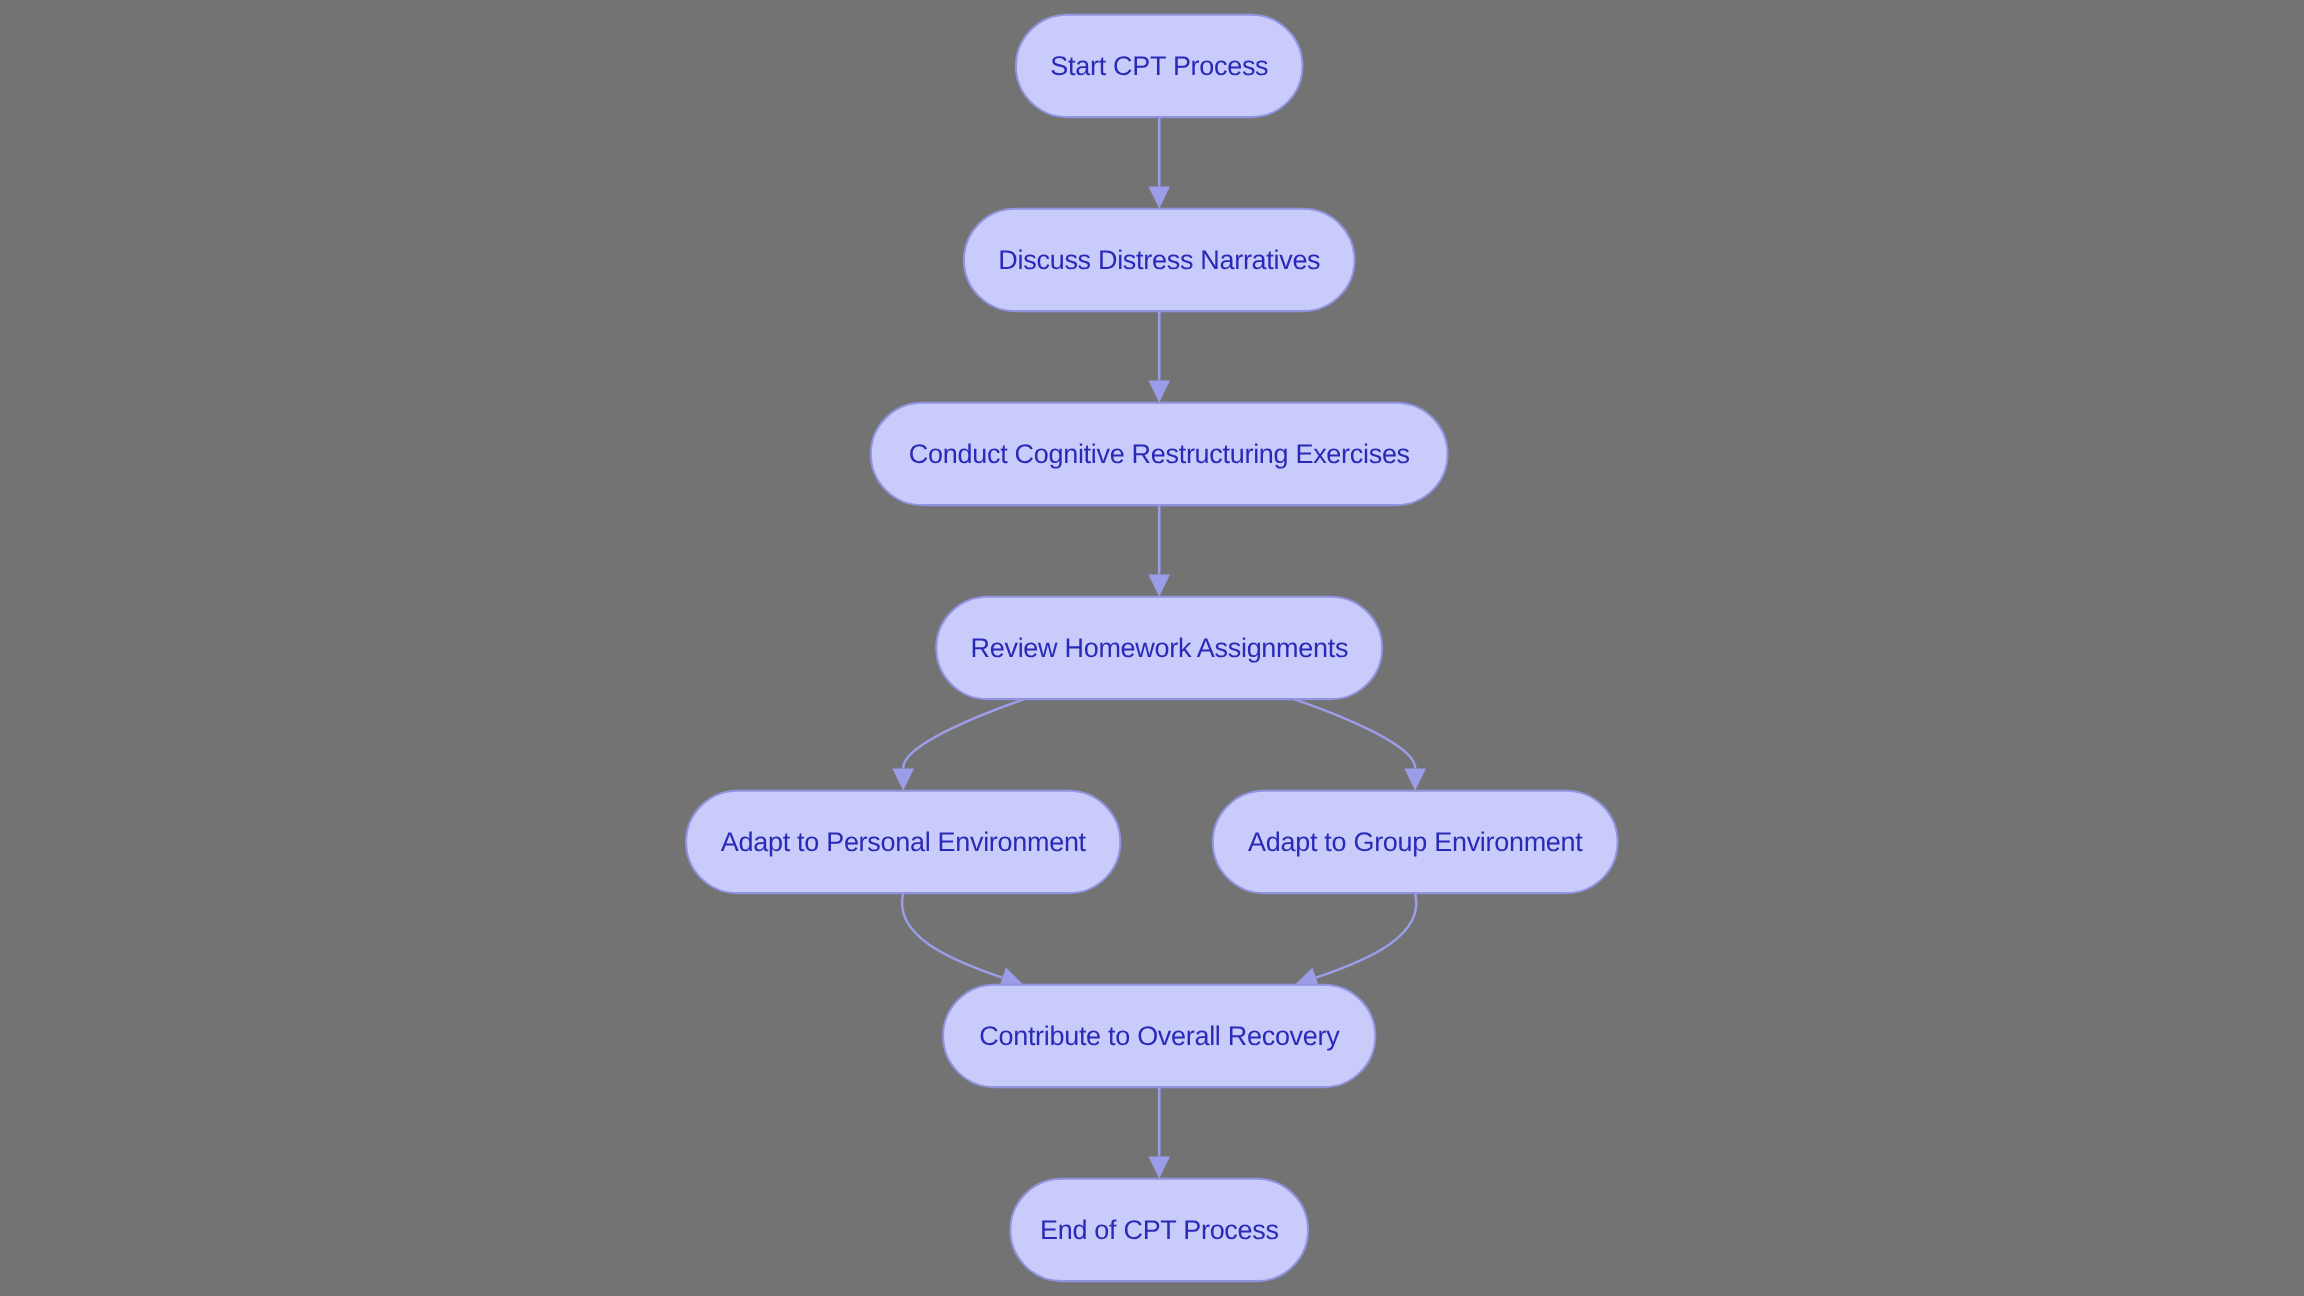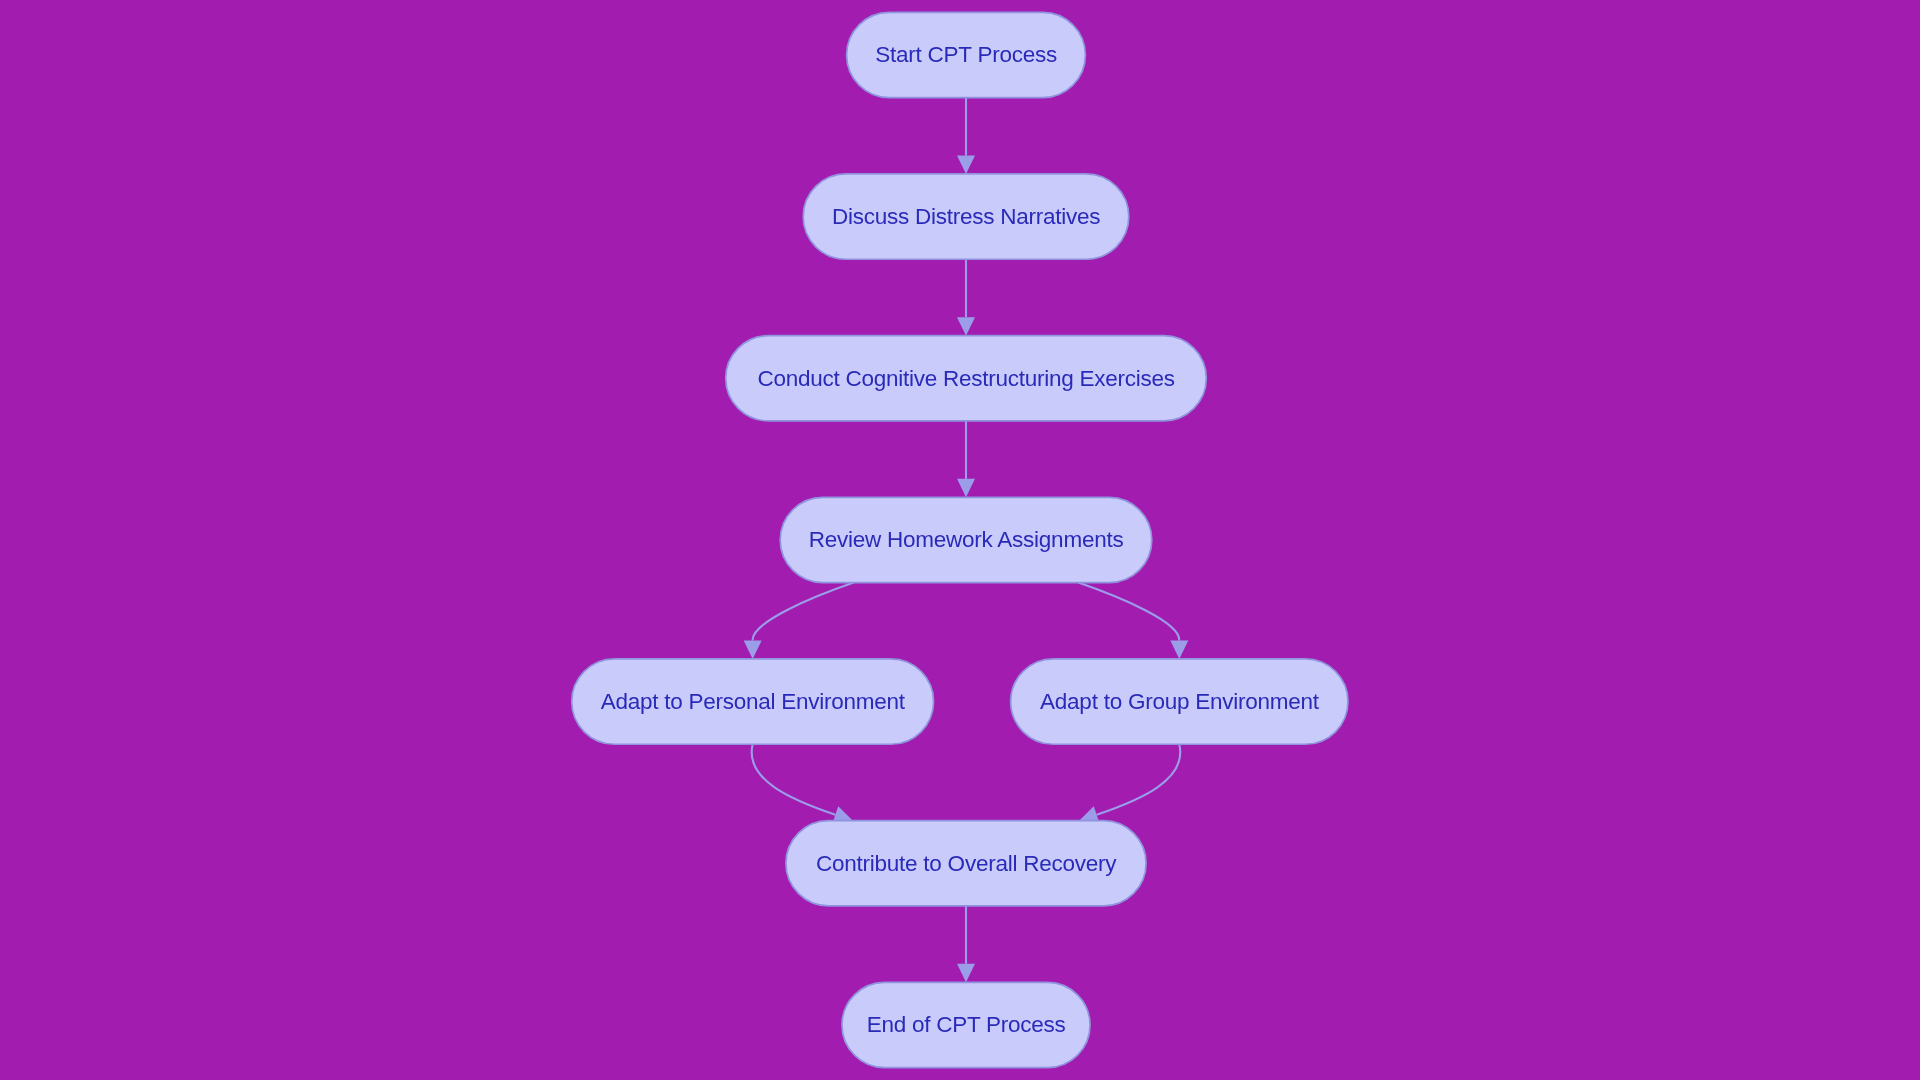--- a/index.html
+++ b/index.html
@@ -1,19 +1,19 @@
 <!DOCTYPE html>
 <html><head>
 <meta charset="utf-8">
 <title>CPT Process Flowchart</title>
 <style>
   html,body{margin:0;padding:0;}
   body{width:1920px;height:1080px;background:#ffffff;overflow:hidden;
        font-family:"Liberation Sans",sans-serif;}
-  #canvas{position:relative;width:1920px;height:1080px;background:#a21caf;}
+  #canvas{position:relative;width:1920px;height:1080px;background:#737373;}
   svg#flow{position:absolute;left:0;top:0;width:1920px;height:1080px;display:block;
            transform:translateZ(0);}
   .node-shape{stroke-width:1.7px;}
   .node-label{font-family:"Liberation Sans",sans-serif;font-size:22.5px;
               letter-spacing:-0.25px;text-anchor:middle;paint-order:stroke;}
   .edge-path{fill:none;stroke-width:2.1px;stroke-linecap:butt;stroke-linejoin:round;}
   .arrow-head{stroke:none;}
 </style>
 </head>
 <body>

